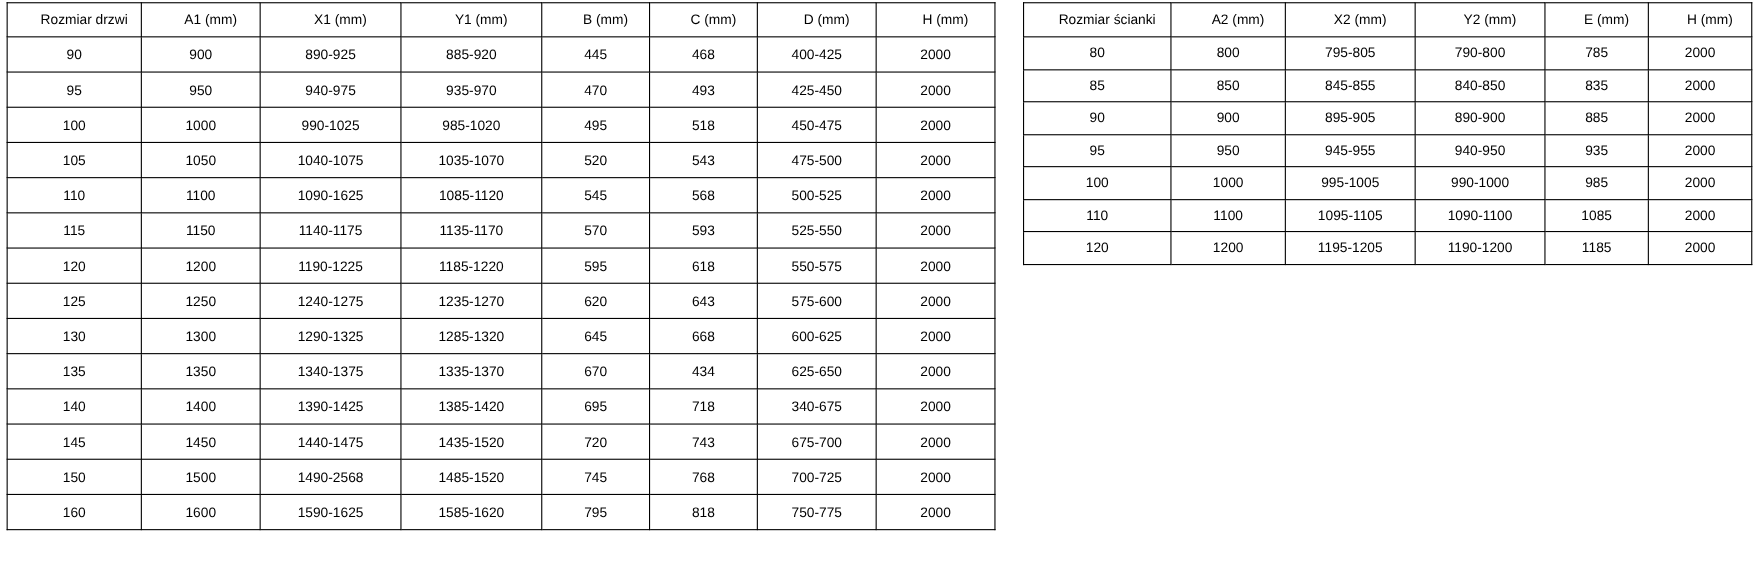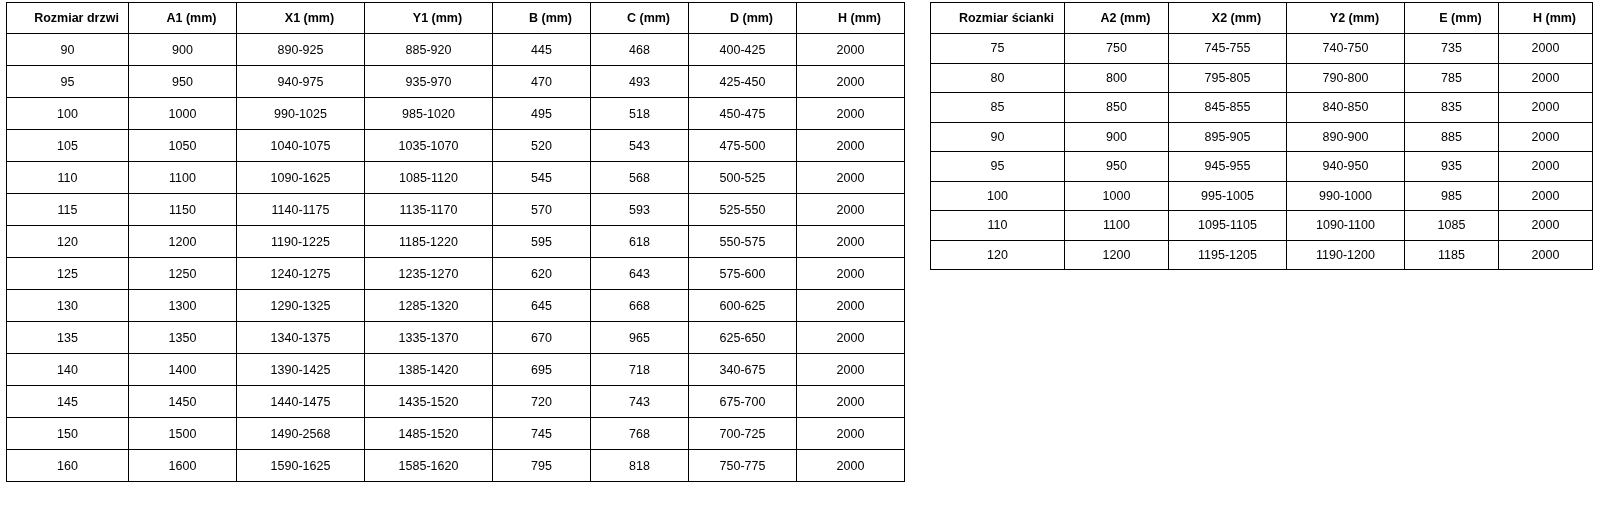--- a/index.html
+++ b/index.html
@@ -38,21 +38,21 @@
   table.spec th,
   table.spec td {
     border: 1px solid #000000;
     text-align: center;
     vertical-align: middle;
     font-size: 12.5px;
     color: #000000;
     padding: 0;
   }
   table.spec th {
-    font-weight: bold;
+    font-weight: normal;
     height: 30px;
     padding-left: 18px;
   }
   table.spec td {
     font-weight: normal;
     height: 31px;
   }
   
   #doors-table col.c0 { width: 122px; }
   #doors-table col.c1 { width: 108px; }
@@ -192,21 +192,21 @@
           <td>668</td>
           <td>600-625</td>
           <td>2000</td>
         </tr>
         <tr>
           <td>135</td>
           <td>1350</td>
           <td>1340-1375</td>
           <td>1335-1370</td>
           <td>670</td>
-          <td>965</td>
+          <td>434</td>
           <td>625-650</td>
           <td>2000</td>
         </tr>
         <tr>
           <td>140</td>
           <td>1400</td>
           <td>1390-1425</td>
           <td>1385-1420</td>
           <td>695</td>
           <td>718</td>
@@ -262,28 +262,20 @@
           <th>Rozmiar ścianki</th>
           <th>A2 (mm)</th>
           <th>X2 (mm)</th>
           <th>Y2 (mm)</th>
           <th>E (mm)</th>
           <th>H (mm)</th>
         </tr>
       </thead>
       <tbody>
         <tr>
-          <td>75</td>
-          <td>750</td>
-          <td>745-755</td>
-          <td>740-750</td>
-          <td>735</td>
-          <td>2000</td>
-        </tr>
-        <tr>
           <td>80</td>
           <td>800</td>
           <td>795-805</td>
           <td>790-800</td>
           <td>785</td>
           <td>2000</td>
         </tr>
         <tr>
           <td>85</td>
           <td>850</td>

